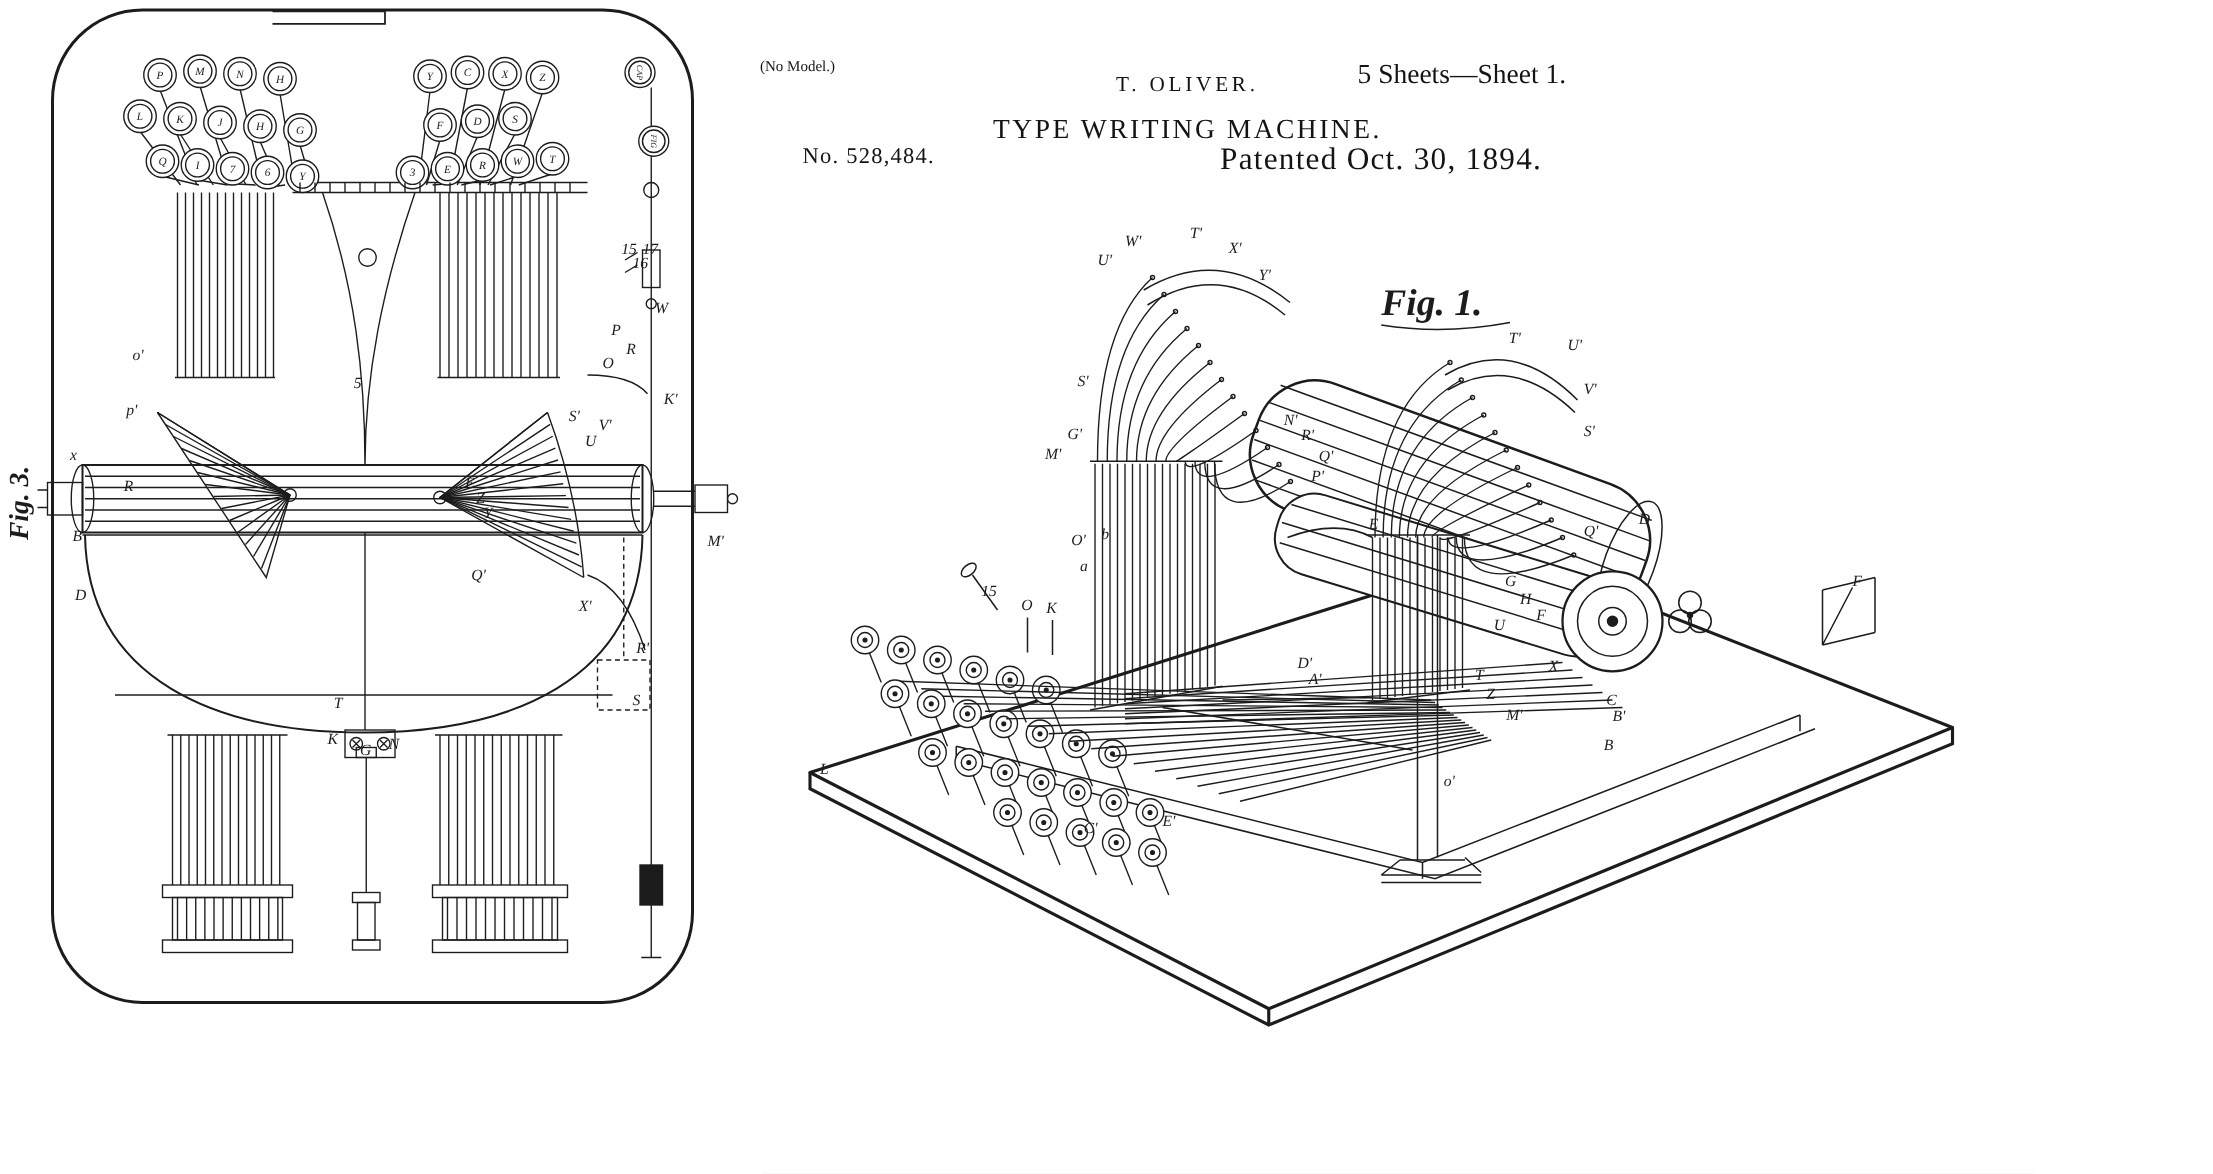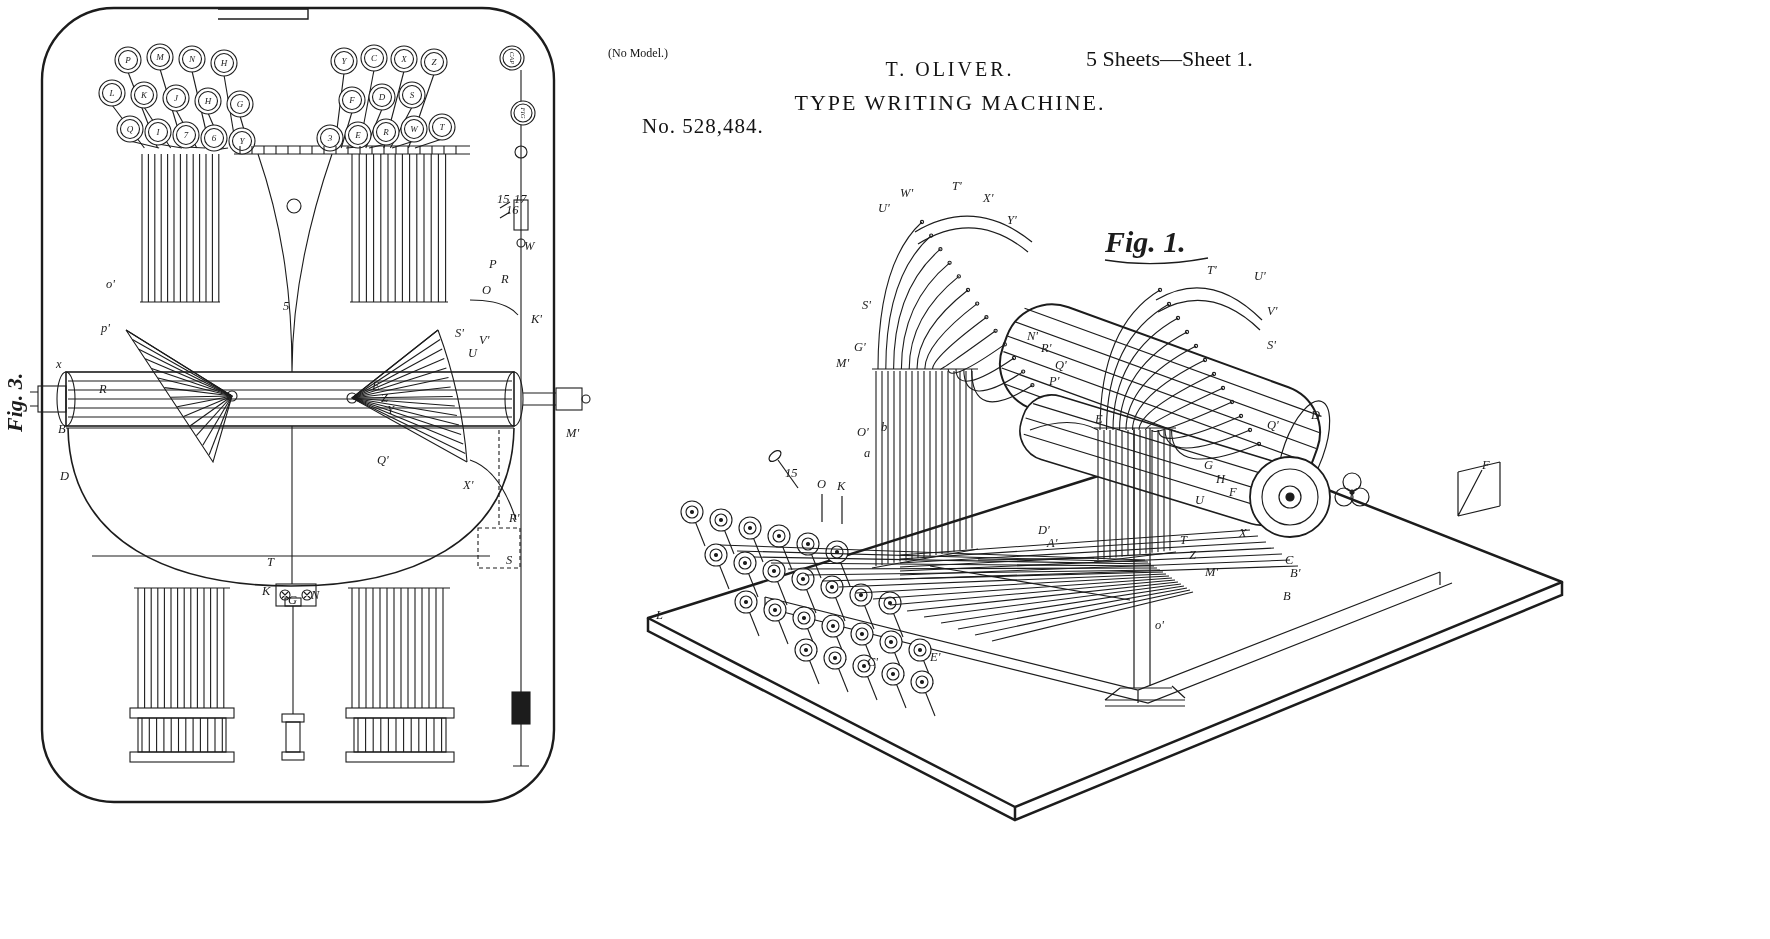--- a/index.html
+++ b/index.html
@@ -767,16 +767,17 @@
         <text x="330" y="661">E'</text>
         <text x="56" y="619">L</text>
         <text x="882" y="469">F</text>
         <text x="438" y="534">D'</text>
         <text x="447" y="547">A'</text>
       </g>
   </svg>
 
   <div class="hdr" style="left:608px;top:46px;font-size:12px">(No Model.)</div>
   <div class="hdr" style="left:1086px;top:46px;font-size:22px">5 Sheets—Sheet 1.</div>
-  <div class="hdr center" style="left:620px;top:58px;width:660px;font-size:20px;letter-spacing:3px">T. OLIVER.</div>
+  <div class="hdr center" style="left:620px;top:58px;width:660px;font-size:17px;letter-spacing:3px">T. OLIVER.</div>
   <div class="hdr center" style="left:620px;top:90px;width:660px;font-size:22px;letter-spacing:2px">TYPE WRITING MACHINE.</div>
-  <div class="hdr" style="left:642px;top:114px;font-size:21px;letter-spacing:1px">No. 528,484.</div>
+  <div class="hdr" style="left:642px;top:114px;font-size:18px;letter-spacing:1px">No. 528,484.</div>
+  <div class="hdr" style="left:976px;top:114px;font-size:25px;letter-spacing:1px">Patented Oct. 30, 1894.</div>
 </div>
 
 </body></html>

